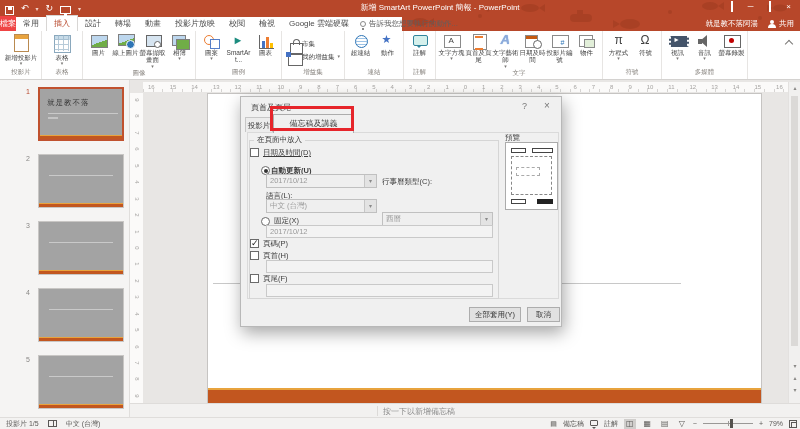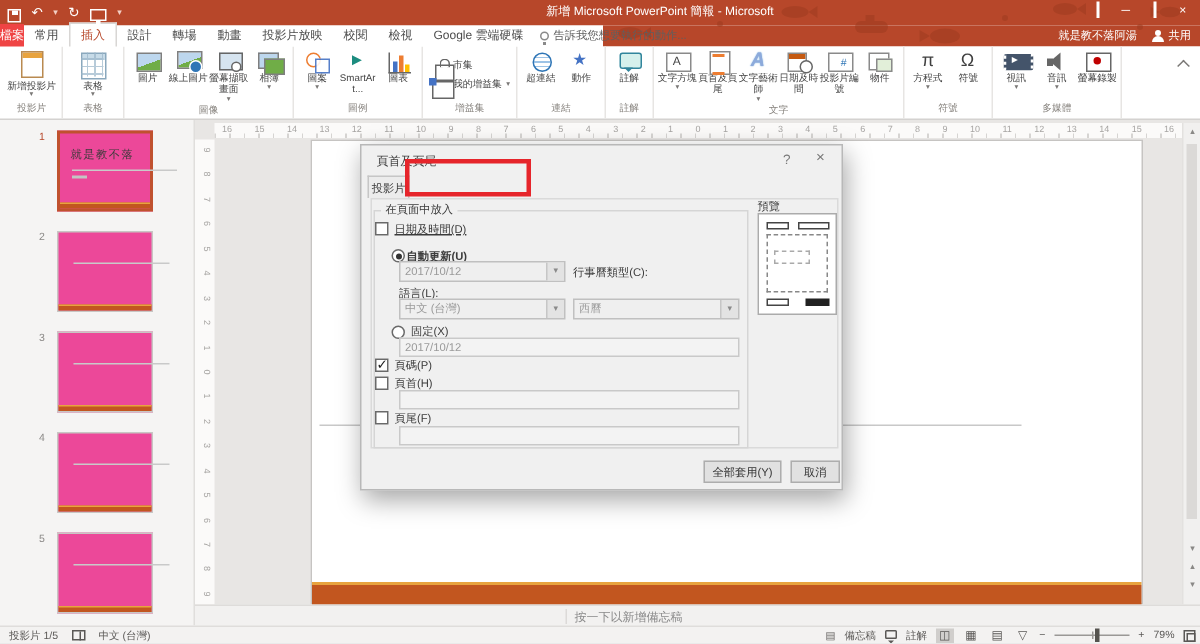--- a/index.html
+++ b/index.html
@@ -96,21 +96,21 @@
   .ic-audio:before{left:3px;top:6px;width:4px;height:5px;background:#666;}
   .ic-audio:after{left:5px;top:2px;border-top:6px solid transparent;border-bottom:6px solid transparent;border-right:7px solid #666;}
   .ic-screen-recording:before{left:2px;top:2px;width:15px;height:11px;border:1px solid #666;background:#fff;}
   .ic-screen-recording:after{left:7px;top:5px;width:5px;height:5px;border-radius:50%;background:#c00000;}
 
   
   .workarea{position:absolute;left:0;top:80px;width:800px;height:337px;background:#e8e6e4;}
   .thumbpanel{position:absolute;left:0;top:80px;width:130px;height:337px;background:#f5f4f3;border-right:1px solid #e0dedc;z-index:3;}
   .tnum{position:absolute;left:26px;font-size:7px;color:#8a8886;}
   .tnum.sel{color:#B7472A;}
-  .thumb{position:absolute;left:38px;width:64px;height:54px;background:#ec4899;border:1px solid #c8c6c4;}
+  .thumb{position:absolute;left:38px;width:86px;height:54px;background:#a3a3a3;border:1px solid #c8c6c4;}
   .thumb.sel{border:2px solid #c0512e;}
   .ttitle{position:absolute;left:7px;top:9px;font-size:7.5px;color:#3b3b3b;letter-spacing:1px;}
   .tline{position:absolute;left:8px;top:24px;width:70px;height:1px;background:#c9c9c9;}
   .tline2{position:absolute;left:10px;top:20px;width:64px;height:1px;background:#c9c9c9;}
   .tsub{position:absolute;left:8px;top:28px;width:10px;height:2px;background:#c4c4c4;}
   .tbar{position:absolute;left:0;bottom:0;width:100%;height:4px;background:#c2561f;border-top:1px solid #e8a33e;}
 
   .hruler{position:absolute;left:143px;top:82px;width:645px;height:10px;background:#fbfaf9;display:flex;justify-content:space-between;align-items:center;padding:0 5px;z-index:2;background-image:repeating-linear-gradient(90deg,#d6d4d2 0 1px,transparent 1px 9.7px);background-size:100% 3px;background-repeat:no-repeat;background-position:0 100%;}
   .hruler i{font-style:normal;font-size:6px;color:#a6a4a2;line-height:10px;}
   .vruler{position:absolute;left:130px;top:93px;width:13px;height:310px;background:#fbfaf9;display:flex;flex-direction:column;justify-content:space-between;align-items:center;padding:4px 0;z-index:2;}
@@ -202,21 +202,21 @@
     </g>
   </svg>
   <div class="qat">
     <span class="ic-save"></span>
     <span class="qicon">↶</span>
     <span class="qcaret">▾</span>
     <span class="qicon">↻</span>
     <span class="ic-present"></span>
     <span class="qcaret">▾</span>
   </div>
-  <div class="apptitle">新增 Microsoft PowerPoint 簡報 - Microsoft</div>
+  <div class="apptitle">新增 SmartArt PowerPoint 簡報 - PowerPoint</div>
   <div class="winbtns">
     <span class="winbtn"><span class="ic-dispopt"></span></span>
     <span class="winbtn">─</span>
     <span class="winbtn"><span class="ic-max"></span></span>
     <span class="winbtn">×</span>
   </div>
 
   <div class="orangewing"></div>
   <div class="tabrow">
     <span id="tabs-host" style="display:flex;align-items:flex-end;">
@@ -509,20 +509,21 @@
     <span class="sarw" style="top:292px;">▴</span>
     <span class="sarw" style="top:304px;">▾</span>
   </div>
 
   <div class="dialog">
     <div class="dtitle">頁首及頁尾</div>
     <div class="dhelp">?</div>
     <div class="dclose">×</div>
 
     <div class="dtab dtab1">投影片</div>
+    <div class="dtab dtab2">備忘稿及講義</div>
     <div class="redbox"></div>
     <div class="dframe"></div>
 
     <div class="gbox"></div>
     <div class="glabel">在頁面中放入</div>
 
     <div class="cb" style="left:9px;top:51px;"></div>
     <div class="dlbl" style="left:22px;top:51px;text-decoration:underline;">日期及時間(D)</div>
 
     <div class="rd on" style="left:20px;top:69px;"></div>
@@ -533,21 +534,21 @@
       <span class="ca">▾</span>
     </div>
 
     <div class="dlbl" style="left:25px;top:94px;">語言(L):</div>
     <div class="dlbl" style="left:141px;top:80px;">行事曆類型(C):</div>
 
     <div class="combo" style="left:25px;top:102px;width:111px;">
       <span>中文 (台灣)</span>
       <span class="ca">▾</span>
     </div>
-    <div class="combo" style="left:141px;top:102px;width:111px;">
+    <div class="combo" style="left:141px;top:115px;width:111px;">
       <span>西曆</span>
       <span class="ca">▾</span>
     </div>
 
     <div class="rd" style="left:20px;top:120px;"></div>
     <div class="dlbl" style="left:33px;top:119px;">固定(X)</div>
     <div class="dinput" style="left:25px;top:128px;width:227px;">2017/10/12</div>
 
     <div class="cb checked" style="left:9px;top:142px;"></div>
     <div class="dlbl" style="left:22px;top:142px;">頁碼(P)</div>

